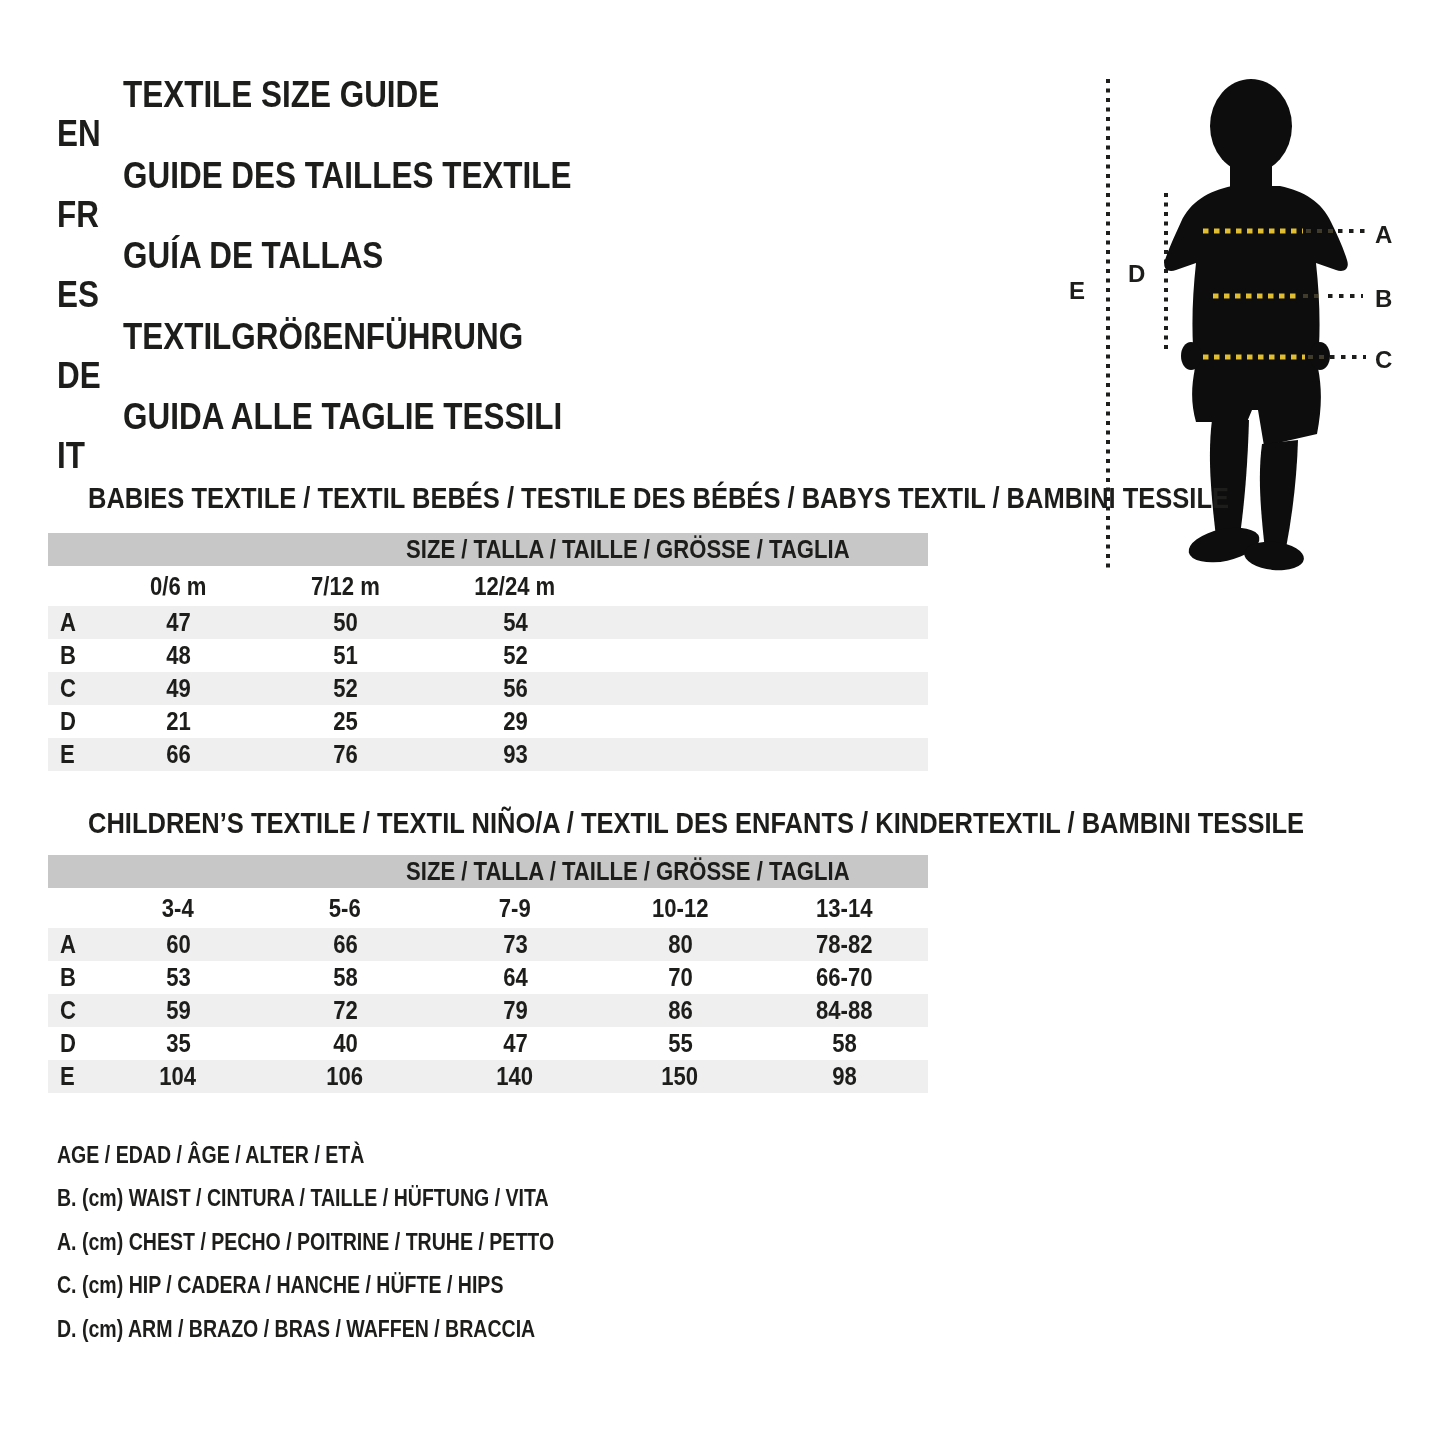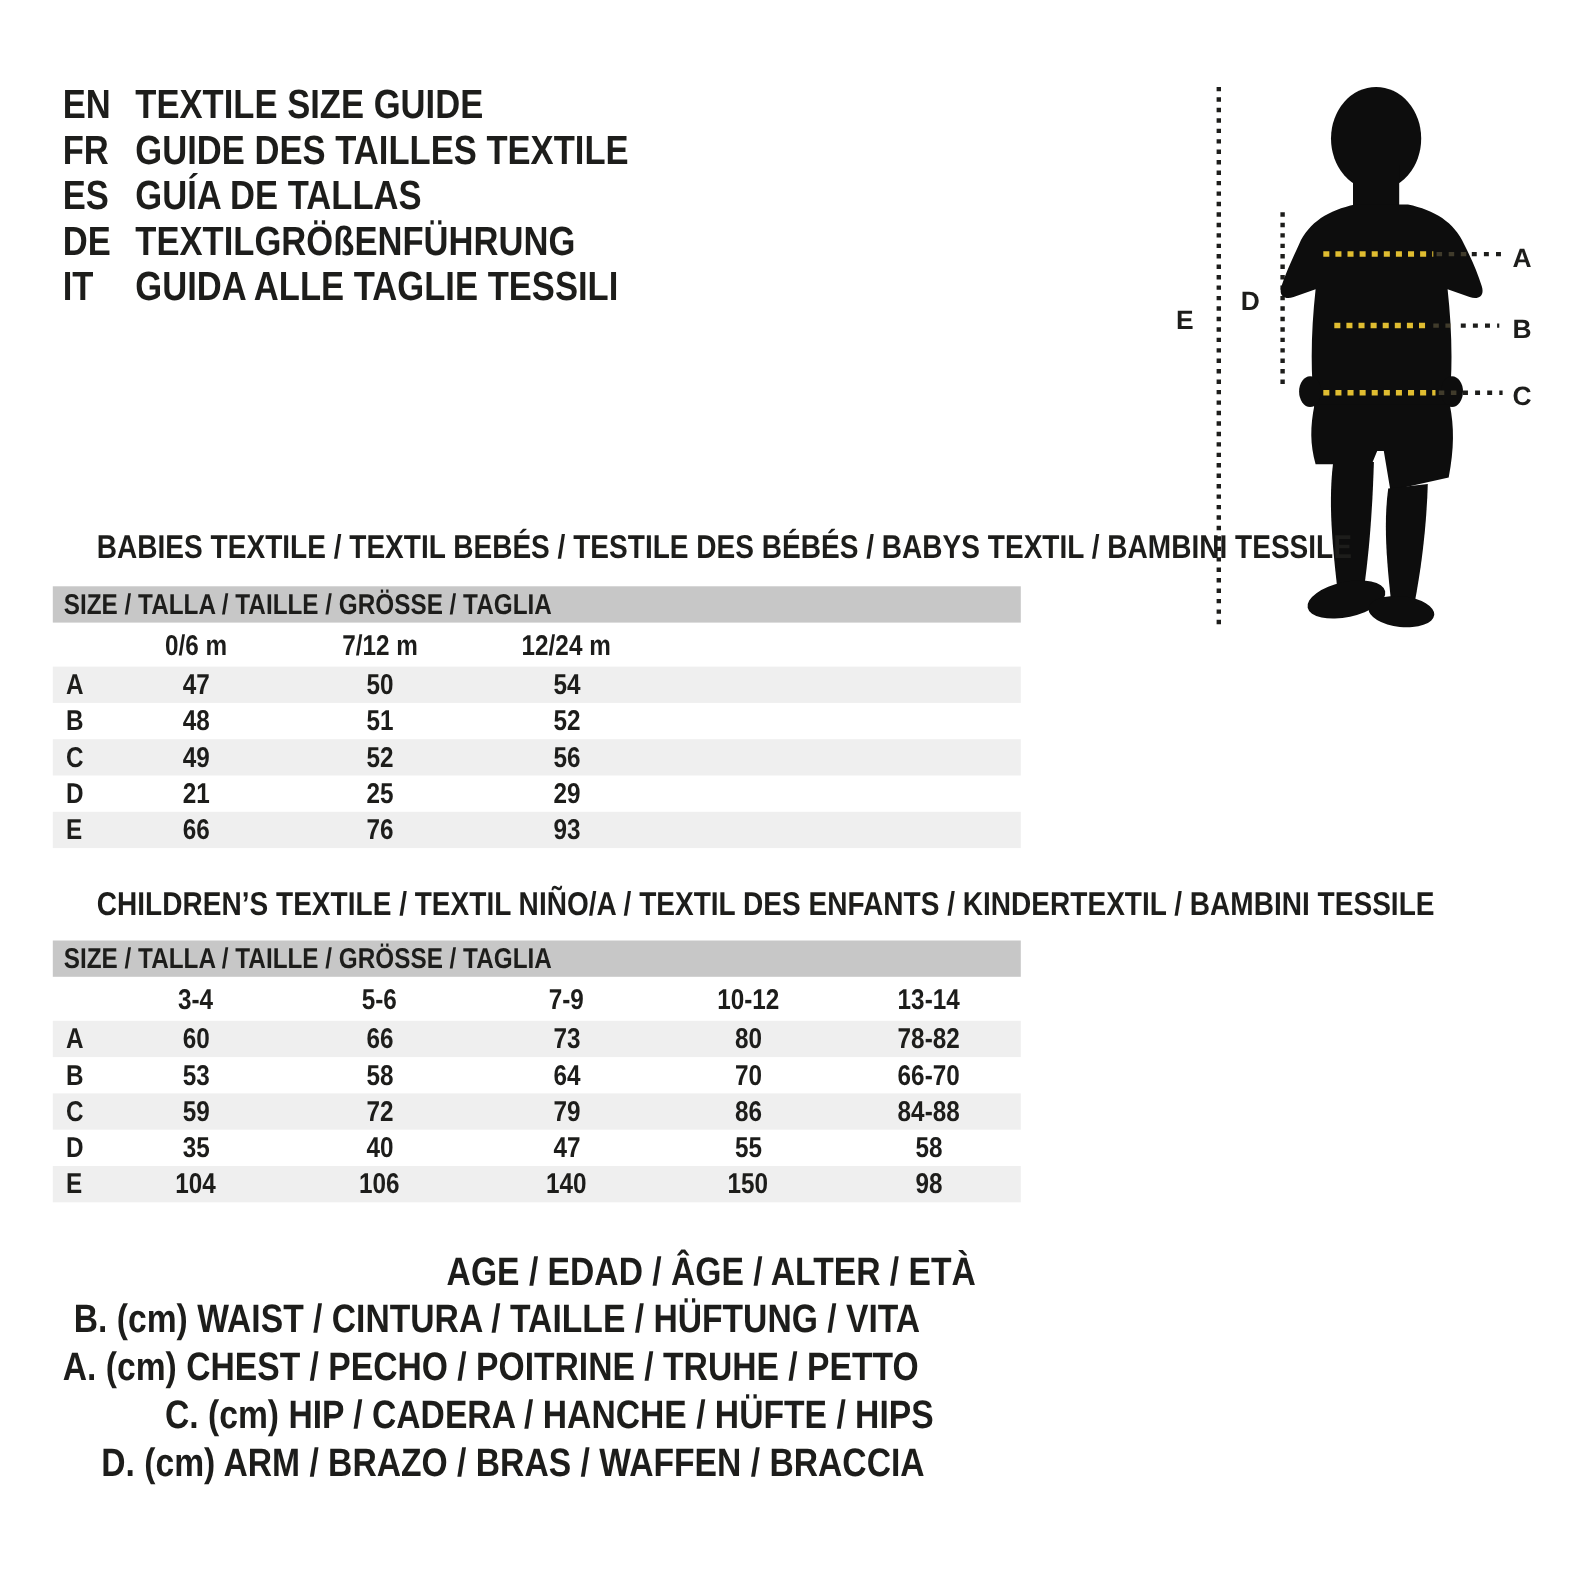--- a/index.html
+++ b/index.html
@@ -15,42 +15,42 @@
     position:relative;width:1445px;height:1445px;background:var(--paper);
     font-family:"Liberation Sans",sans-serif;color:var(--ink);overflow:hidden;
   }
   
   .cx{display:inline-block;transform:scaleX(0.85);transform-origin:0 50%;white-space:nowrap;}
   .cxc{display:inline-block;transform:scaleX(0.85);transform-origin:50% 50%;white-space:nowrap;}
 
   
   #lang-header{position:absolute;left:57px;top:74px;font-size:37px;font-weight:700;line-height:41.5px;}
   .lang-row{display:flex;}
-  .lang-code{width:66px;flex:0 0 66px;}
+  .lang-code{width:66px;flex:0 0 66px;margin-top:39px;}
 
   
   .section-title{position:absolute;left:57px;font-size:30px;font-weight:700;margin-left:31px;}
   #babies-title{top:481px;}
   #children-title{top:806px;}
 
   
   .size-table{position:absolute;left:48px;width:880px;font-weight:700;}
   #babies-table{top:533px;}
   #children-table{top:855px;}
   .band{height:33px;background:var(--band);display:flex;align-items:center;
-        padding-left:10px;box-sizing:border-box;font-size:26px;}
+        padding-left:10px;box-sizing:border-box;font-size:26px;justify-content:flex-end;}
   .trow{display:grid;grid-template-columns:48px 164px 170px 170px 160px 168px;
         height:33px;align-items:center;font-size:26px;}
   .trow.thead{height:40px;}
   .trow .lab{padding-left:12px;text-align:left;}
   .trow .val{text-align:center;}
   .trow.alt{background:var(--stripe);}
 
   
-  #legend{position:absolute;left:57px;top:1134px;font-size:36px;font-weight:700;line-height:43.4px;text-align:right;}
+  #legend{position:absolute;left:57px;top:1134px;font-size:23px;font-weight:700;line-height:43.4px;}
 
   
   #figure{position:absolute;left:1060px;top:60px;width:385px;height:512px;}
   .dashv{stroke:var(--ink);stroke-width:4;stroke-dasharray:4 5.5;fill:none;}
   .dashy{stroke:var(--yellow);stroke-width:5;stroke-dasharray:5.5 5.5;fill:none;}
   .dashfade{stroke:#6b6345;stroke-width:4;stroke-dasharray:5 6;fill:none;opacity:.55;}
   .dashd{stroke:var(--ink);stroke-width:4;stroke-dasharray:4.5 6.5;fill:none;}
   .flabel{font-family:"Liberation Sans",sans-serif;font-size:24px;font-weight:700;fill:var(--ink);}
   .sil{fill:var(--silhouette);}
 </style>

